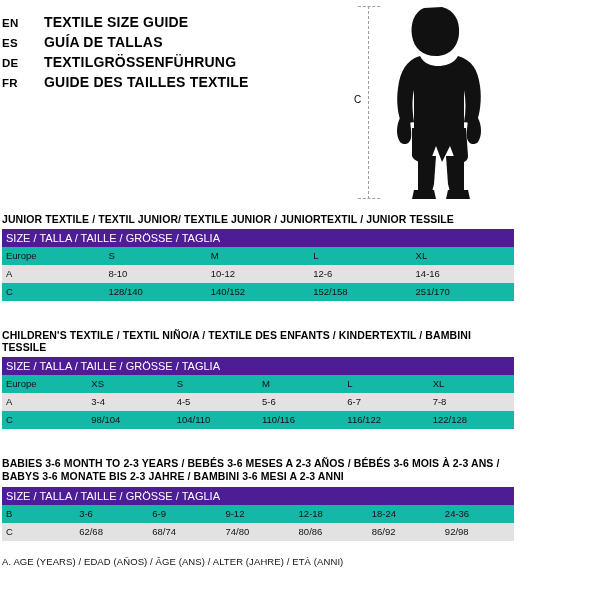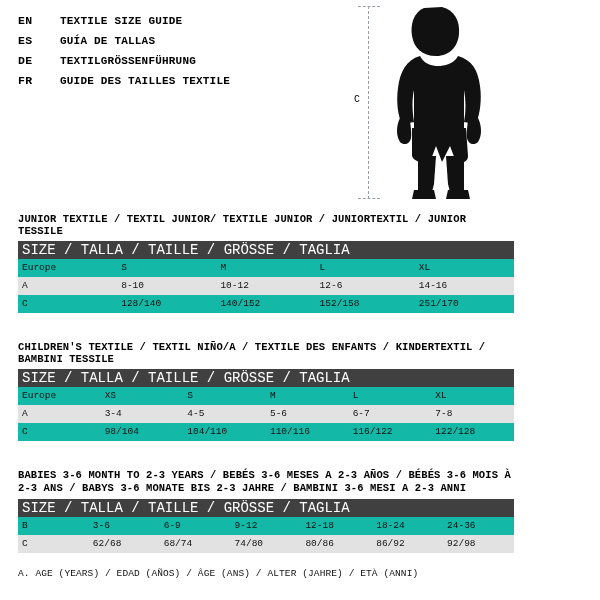--- a/index.html
+++ b/index.html
@@ -13,22 +13,21 @@
     font-family: "Liberation Sans", sans-serif;
     color: #1a1a1a;
     position: relative;
     overflow: hidden;
   }
   .page {
     position: relative;
     width: 524px;
     height: 600px;
     box-sizing: border-box;
-    padding: 14px 10px 10px 18px;
-    font-family: Liberation Mono, monospace;
+    padding: 14px 10px 10px 2px;
   }
 
   
   .header {
     display: flex;
     flex-direction: row;
     align-items: flex-start;
   }
   .lang-block {
     width: 420px;
@@ -41,21 +40,21 @@
     height: 18px;
   }
   .lang-code {
     width: 42px;
     font-size: 11.5px;
     font-weight: bold;
     letter-spacing: 0.3px;
     color: #000;
   }
   .lang-title {
-    font-size: 11px;
+    font-size: 14px;
     font-weight: bold;
     letter-spacing: 0.2px;
     color: #000;
     text-transform: uppercase;
   }
 
   
   .figure {
     position: absolute;
     right: 12px;
@@ -119,23 +118,23 @@
     table-layout: fixed;
   }
   table.size-table td {
     font-size: 9.5px;
     color: #111;
     padding: 3px 4px;
     vertical-align: middle;
     line-height: 12px;
   }
   tr.head-row td {
-    background: #404040;
+    background: #4c1d95;
     color: #ffffff;
-    font-size: 14px;
+    font-size: 11px;
     padding: 3px 4px;
     font-weight: normal;
   }
   tr.shade td {
     background: #e2e2e2;
   }
   tr.plain td {
     background: #14b8a6;
   }
   td.rowlabel {

